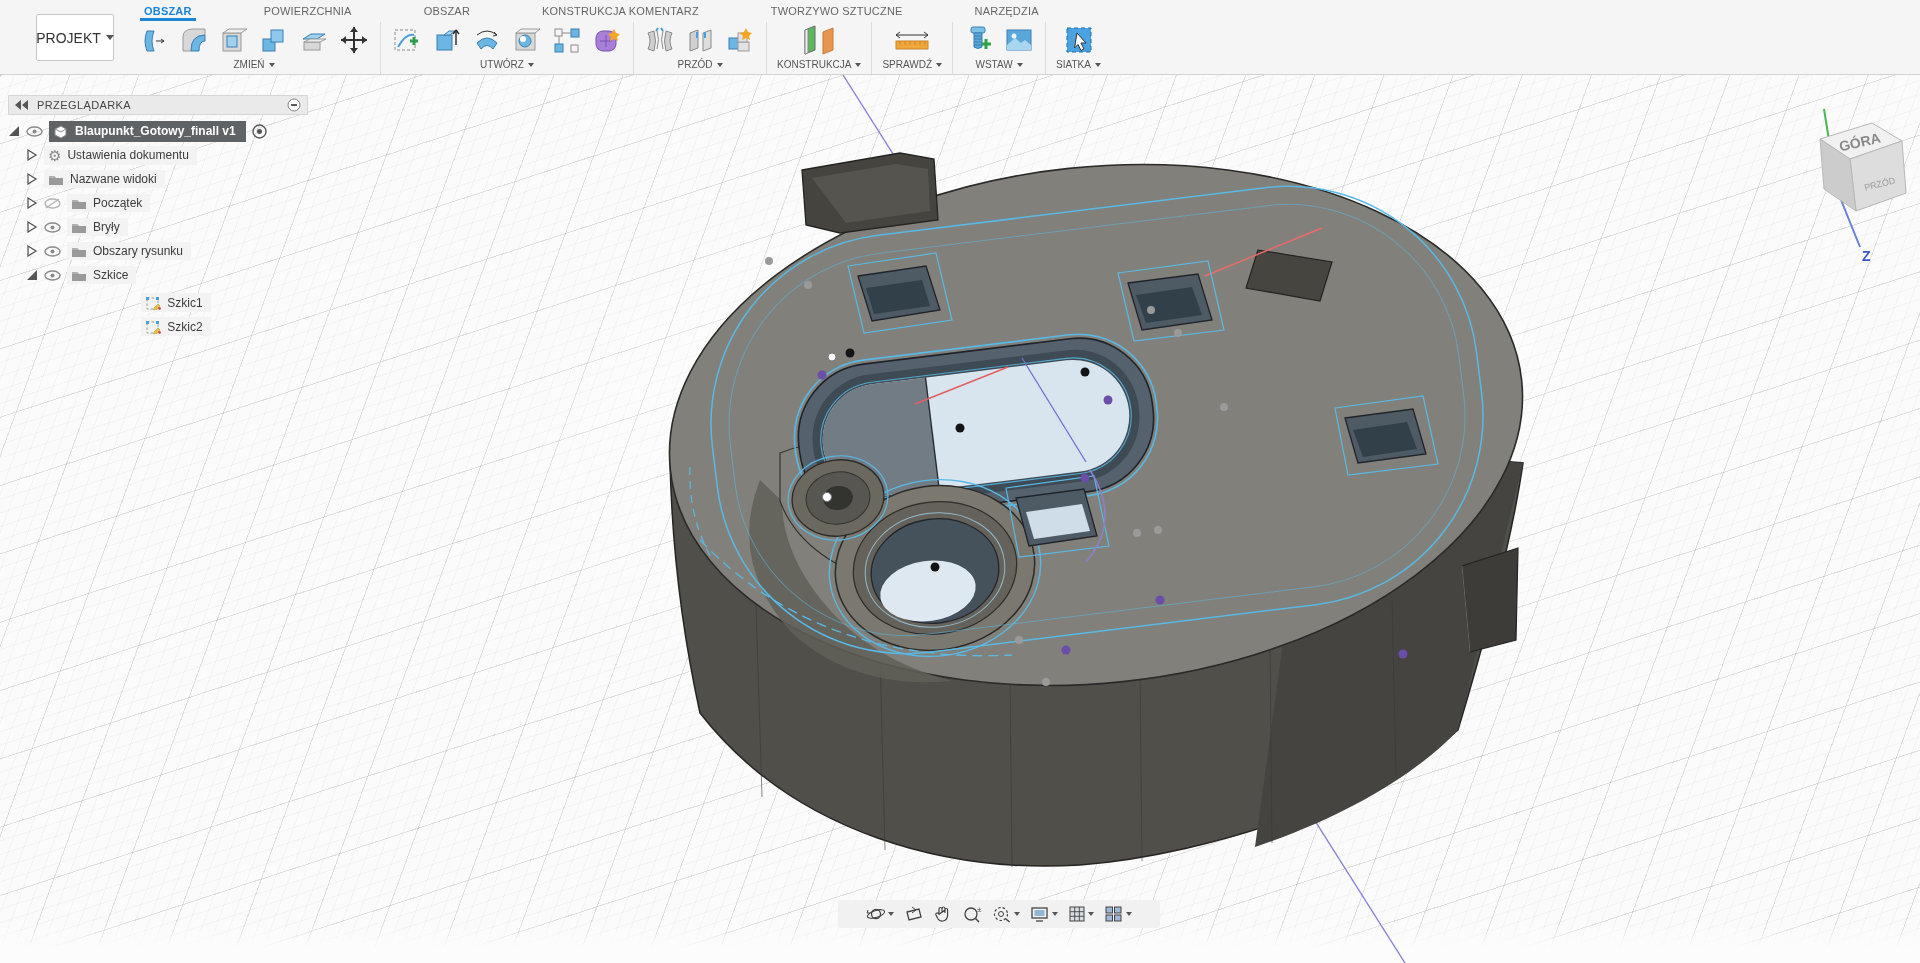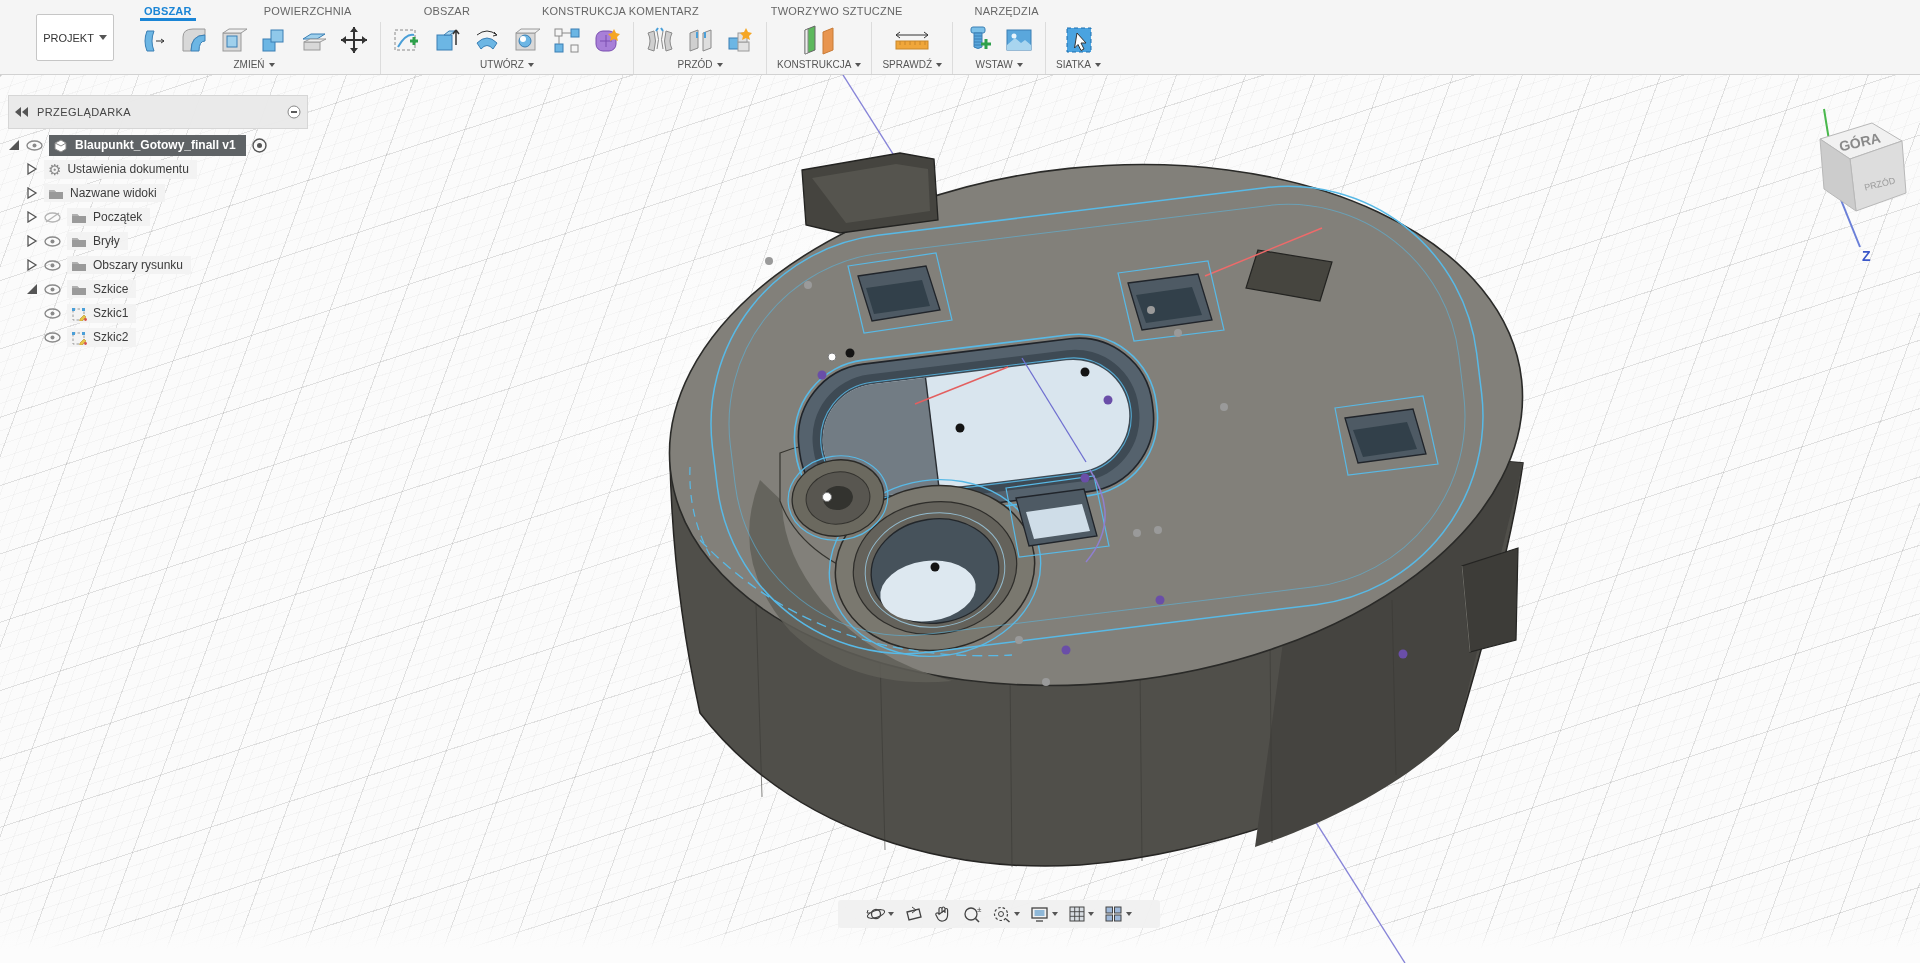--- a/index.html
+++ b/index.html
@@ -5,21 +5,21 @@
   * { margin:0; padding:0; box-sizing:border-box; }
   html,body { width:1920px; height:963px; overflow:hidden;
     font-family:"Liberation Sans", sans-serif; background:#fbfbfb; }
 
   
   .topbar { position:absolute; left:0; top:0; width:1920px; height:75px;
     background:#f5f5f5; border-bottom:1px solid #d2d2d2; z-index:40; }
   .project-btn { position:absolute; left:36px; top:14px; width:78px; height:47px;
     background:#fff; border:1px solid #c6c6c6; border-radius:2px;
     display:flex; align-items:center; justify-content:center; gap:5px;
-    font-size:11px; color:#333; cursor:pointer; }
+    font-size:14px; color:#333; cursor:pointer; }
   .caret { width:0; height:0; border-left:4px solid transparent;
     border-right:4px solid transparent; border-top:5px solid #555; display:inline-block; }
   .caret.small { border-left-width:3px; border-right-width:3px; border-top-width:4px; }
   .tabs { position:absolute; left:140px; top:0; height:22px; display:flex; gap:64px; align-items:center; }
   .tab { font-size:11px; color:#666; letter-spacing:.2px; padding:3px 4px 4px;
     cursor:pointer; white-space:nowrap; }
   .tab.active { color:#1a85d6; font-weight:bold; border-bottom:3px solid #1a85d6; padding-bottom:1px; }
   .groups { position:absolute; left:128px; top:22px; height:52px; display:flex; }
   .tgroup { display:flex; flex-direction:column; align-items:center; padding:0 10px;
     border-right:1px solid #dcdcdc; }
@@ -37,30 +37,30 @@
       radial-gradient(ellipse 900px 500px at 56% 42%, rgba(255,255,255,.6), rgba(255,255,255,0) 70%),
       repeating-linear-gradient(110deg, rgba(120,120,120,.16) 0 1px, transparent 1px 65px),
       repeating-linear-gradient(162deg, rgba(120,120,120,.16) 0 1px, transparent 1px 65px),
       repeating-linear-gradient(110deg, rgba(120,120,120,.055) 0 1px, transparent 1px 13px),
       repeating-linear-gradient(162deg, rgba(120,120,120,.055) 0 1px, transparent 1px 13px);
   }
   .scene { position:absolute; left:0; top:0; width:1920px; height:888px; }
 
   
   .browser { position:absolute; left:8px; top:20px; width:300px; z-index:30; font-size:12px; color:#3c3c3c; }
-  .browser-header { height:34px; background:rgba(233,233,233,.97); border:1px solid #d6d6d6;
+  .browser-header { height:20px; background:rgba(233,233,233,.97); border:1px solid #d6d6d6;
     display:flex; align-items:center; padding:0 6px; gap:8px; }
   .browser-title { font-size:11px; color:#444; letter-spacing:.4px; flex:1; }
   .tree { margin-top:4px; }
   .trow { height:24px; display:flex; align-items:center; gap:6px; cursor:pointer; }
   .pill { background:rgba(242,242,242,.92); padding:2px 8px 2px 4px; display:flex; align-items:center; gap:6px; }
   .trow .label { white-space:nowrap; }
   .root-pill { background:#5f6366; color:#fff; font-weight:bold; padding:3px 10px 3px 4px;
     display:flex; align-items:center; gap:7px; }
-  .indent1 { margin-left:18px; } .indent2 { margin-left:36px; }
+  .indent1 { margin-left:18px; } .indent2 { margin-left:36px;flex-direction:column; }
   .gear-glyph { font-size:15px; color:#8a8a8a; line-height:1; }
 
   
   .comment-bar { position:absolute; left:9px; top:824px; width:297px; height:28px;
     background:rgba(238,238,238,.97); border:1px solid #d8d8d8;
     display:flex; align-items:center; padding:0 10px; z-index:30; }
   .comment-bar .label { flex:1; font-size:11px; color:#555; letter-spacing:.4px; }
   .navbar { position:absolute; left:838px; top:825px; width:322px; height:28px;
     background:rgba(240,240,240,.95); border-radius:3px; display:flex; align-items:center;
     justify-content:center; gap:6px; z-index:30; }

